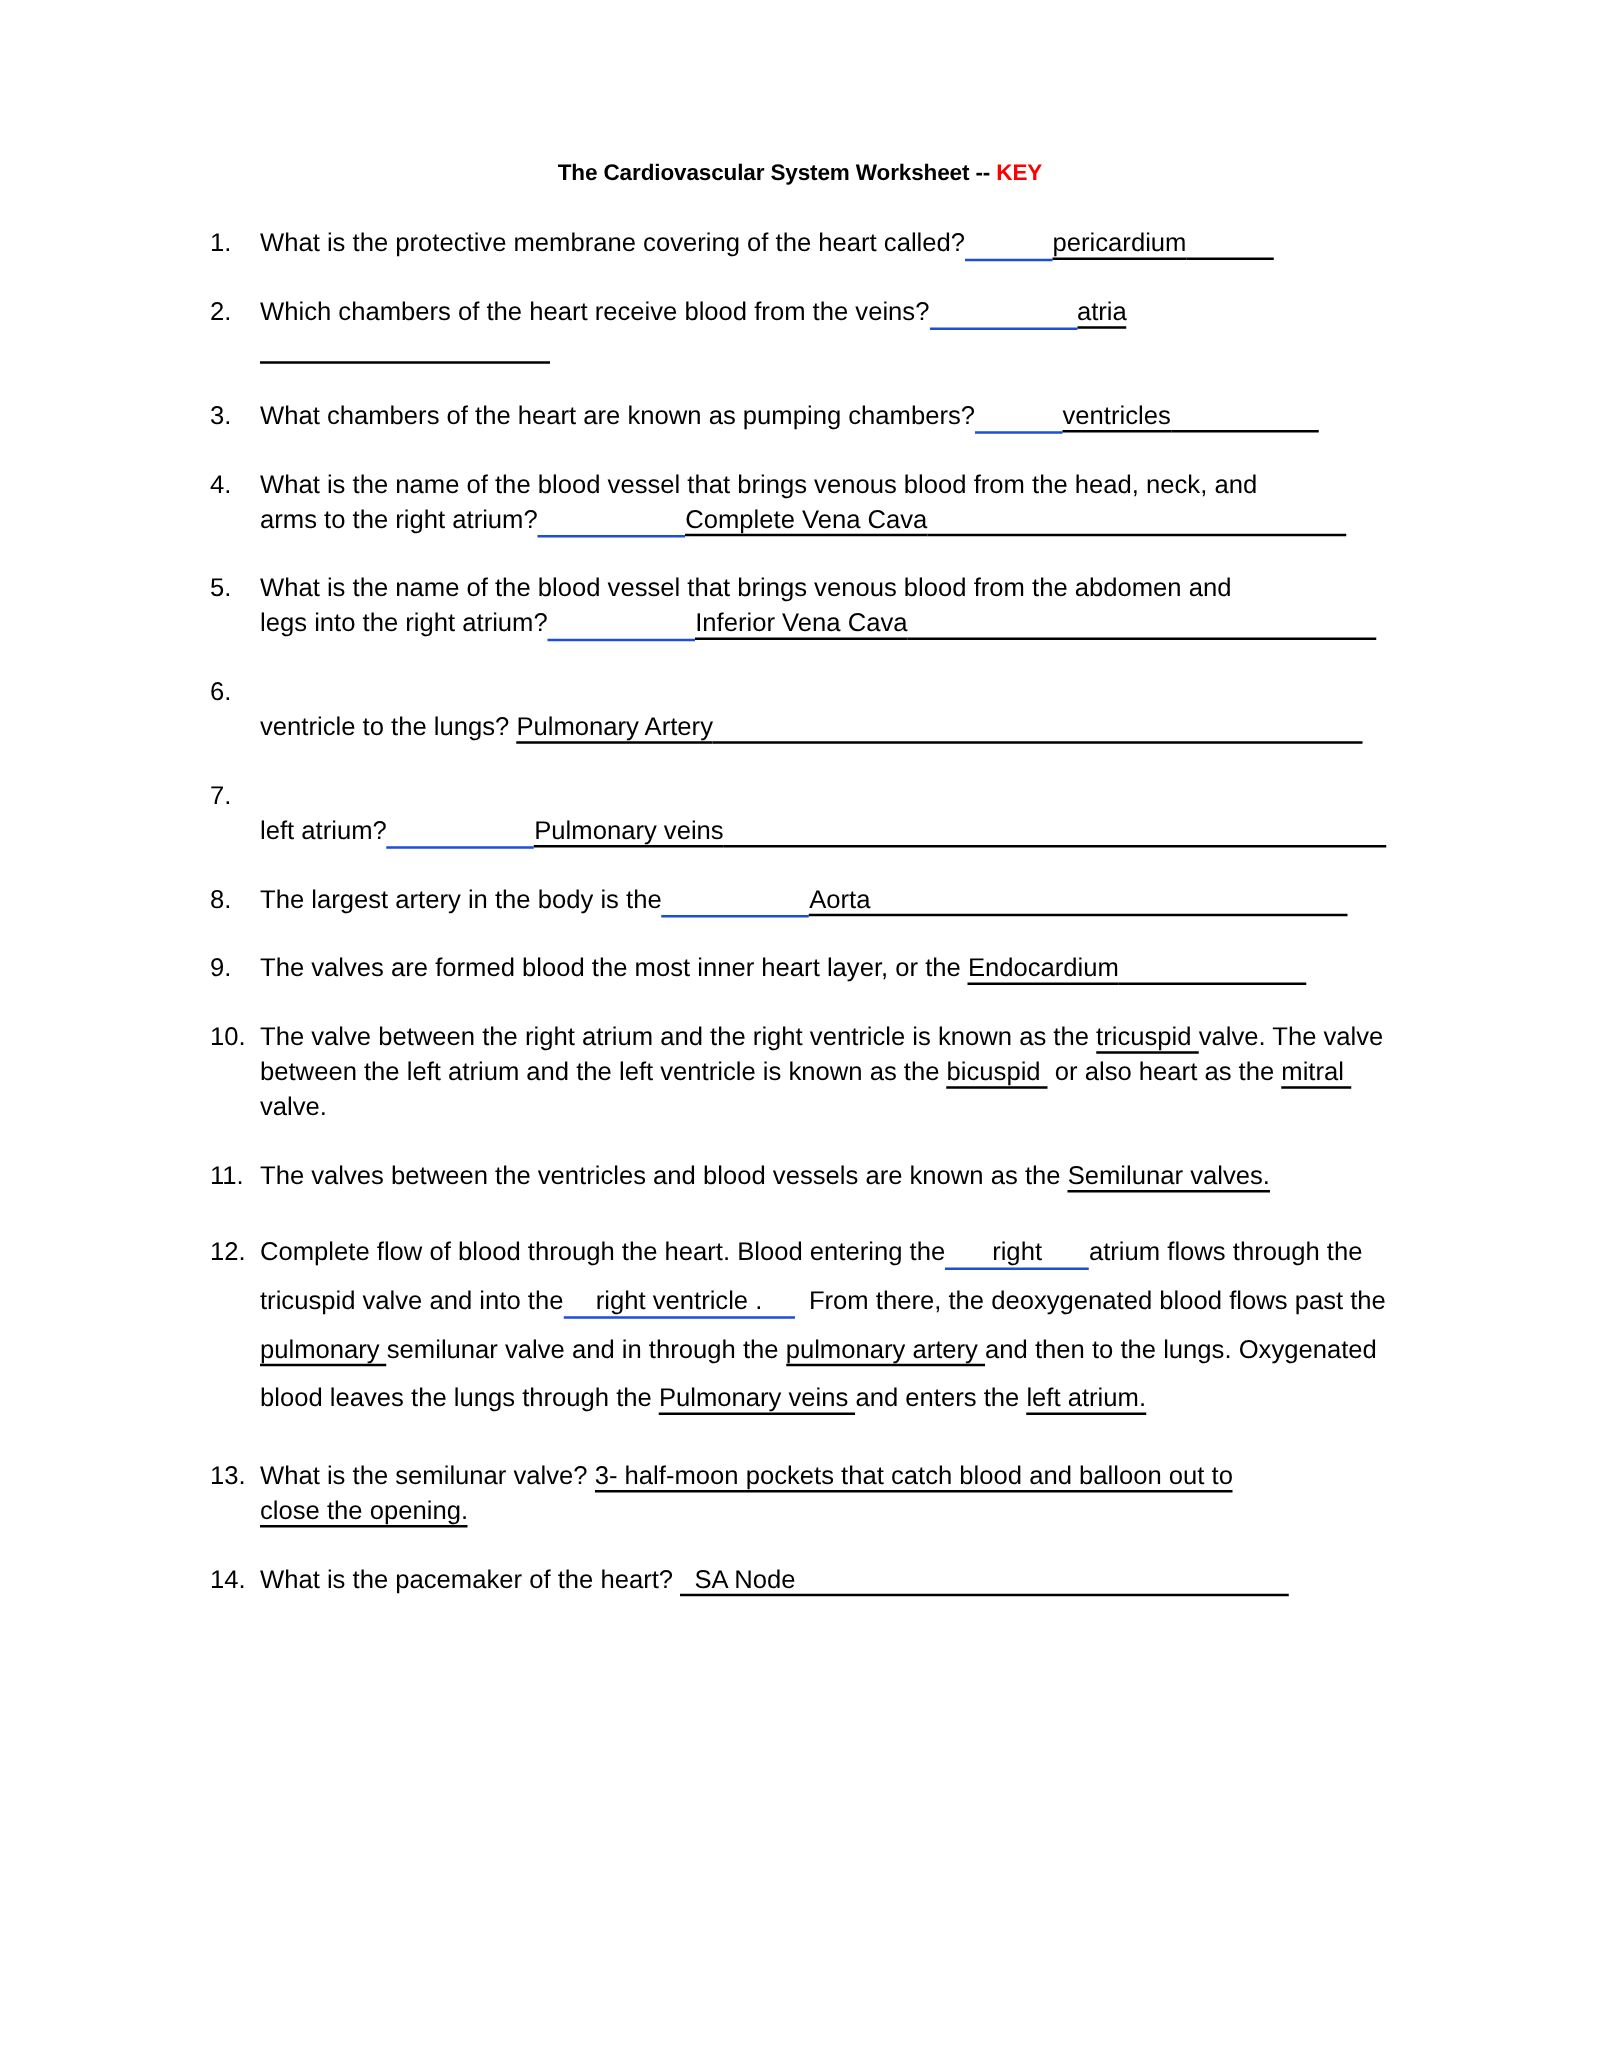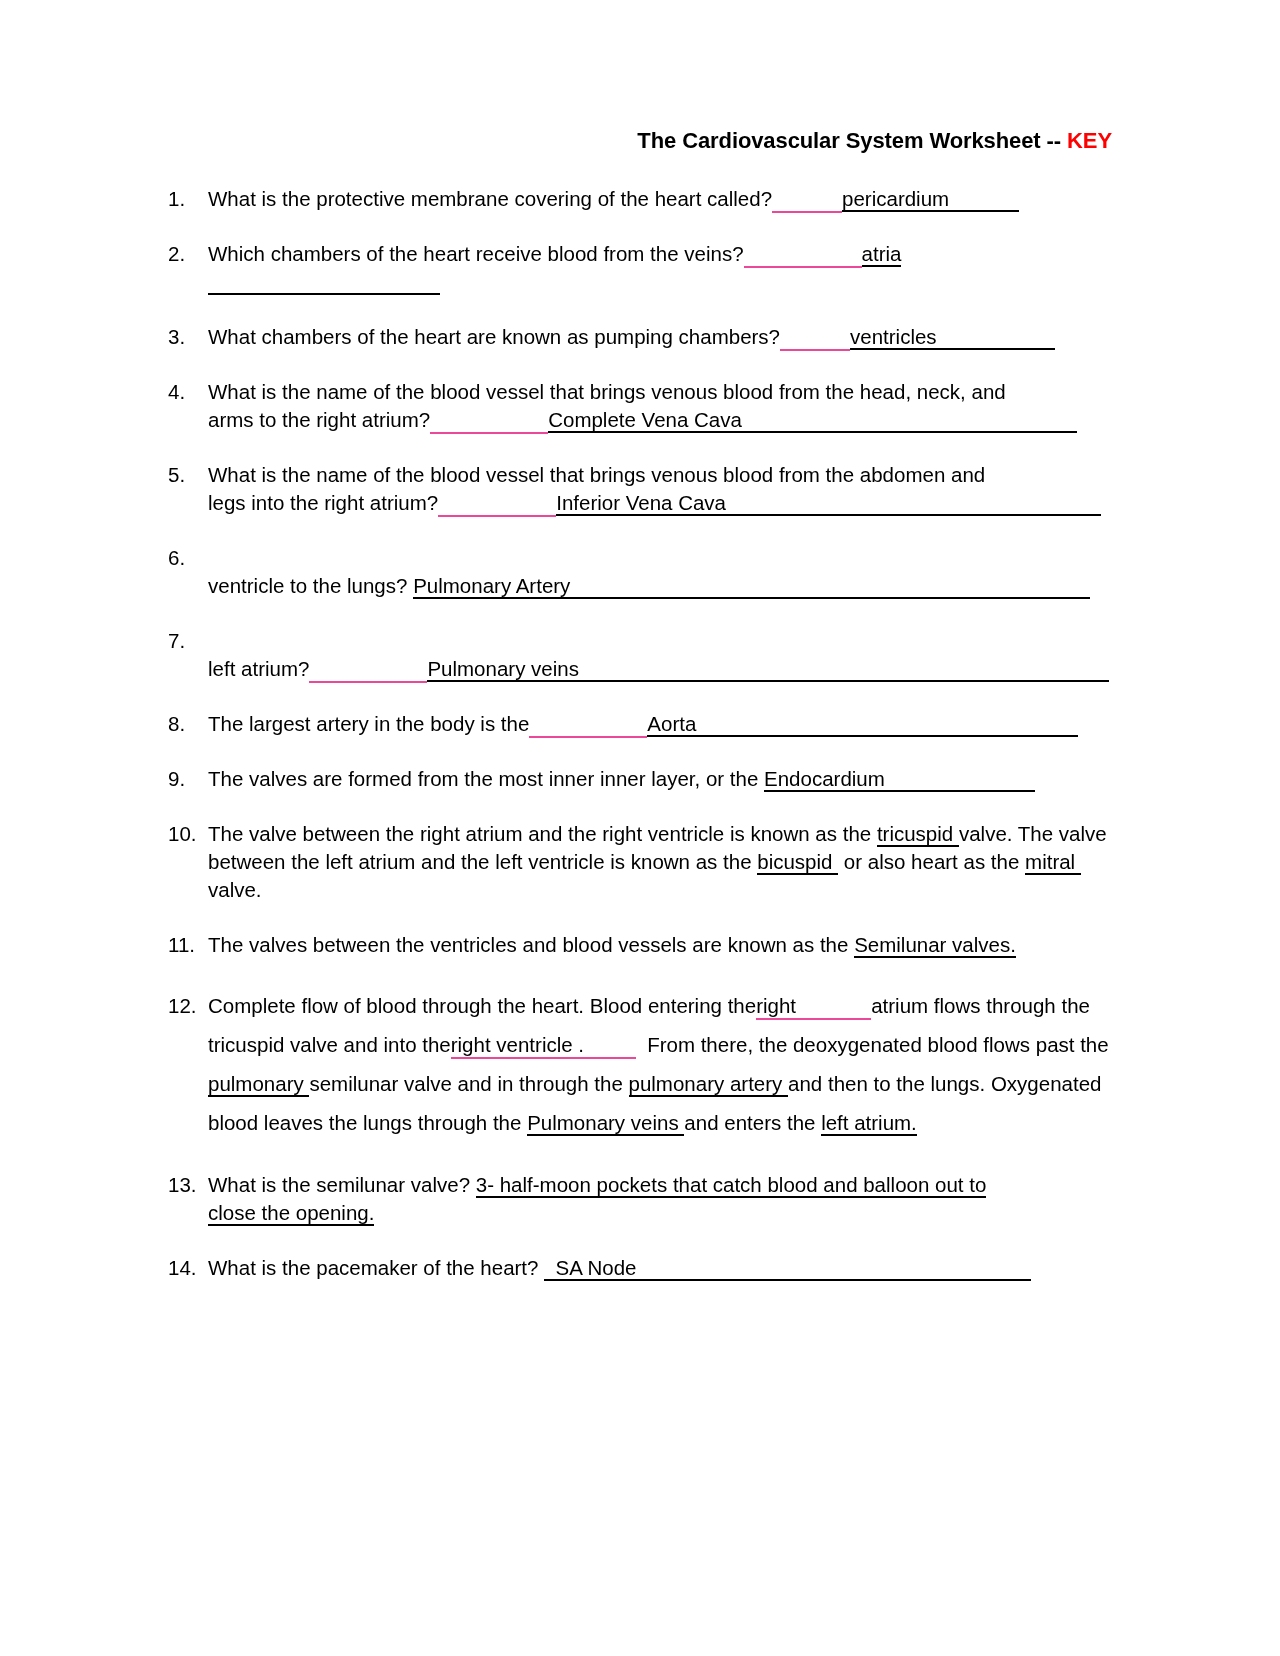--- a/index.html
+++ b/index.html
@@ -19,22 +19,22 @@
     position: relative;
     width: 1280px;
     height: 1656px;
     background: #ffffff;
     box-sizing: border-box;
     padding: 128px 168px 0 168px;
   }
 
   
   .doc-title {
-    text-align: right;
-    font-size: 22px;
+    text-align: center;
+    font-size: 18px;
     font-weight: bold;
     letter-spacing: -0.1px;
     margin: 0 0 31px 0;
     line-height: 1.2;
   }
   .doc-title .key-word {
     color: #ff0000;
   }
 
   
@@ -67,22 +67,23 @@
 
   
   .q-item.airy {
     line-height: 39px;
     margin-bottom: 29px;
   }
 
   
   
   .blank {
-    border-bottom: 2px solid #ec4899;
+    border-bottom: 2px solid #1d4ed8;
     display: inline-block;
+    text-align: center;
     vertical-align: baseline;
     white-space: pre;
     line-height: 24px;
   }
   
   .ans {
     border-bottom: 2px solid #000000;
     display: inline-block;
     line-height: 23px;
     white-space: pre;
@@ -144,21 +145,21 @@
       <span class="q-body"><br><span>left atrium?</span><span class="blank w-m">&nbsp;</span><span class="ans">Pulmonary veins</span><span class="rule-fill" style="width:530px">&nbsp;</span></span>
     </li>
 
     <li class="q-item">
       <span class="q-num">8.</span>
       <span class="q-body"><span>The largest artery in the body is the</span><span class="blank w-m">&nbsp;</span><span class="ans">Aorta</span><span class="rule-fill" style="width:382px">&nbsp;</span></span>
     </li>
 
     <li class="q-item">
       <span class="q-num">9.</span>
-      <span class="q-body"><span>The valves are formed from the most inner inner layer, or the</span>&nbsp;<span class="ans">Endocardium</span><span class="rule-fill" style="width:150px">&nbsp;</span></span>
+      <span class="q-body"><span>The valves are formed blood the most inner heart layer, or the</span>&nbsp;<span class="ans">Endocardium</span><span class="rule-fill" style="width:150px">&nbsp;</span></span>
     </li>
 
     <li class="q-item">
       <span class="q-num wide">10.</span>
       <span class="q-body"><span>The valve between the right atrium and the right ventricle is known as the </span><span class="ans">tricuspid </span><span>valve. The valve between the left atrium and the left ventricle is known as the </span><span class="ans">bicuspid </span><span> or also heart as the </span><span class="ans">mitral </span><span>valve.</span></span>
     </li>
 
     <li class="q-item">
       <span class="q-num wide">11.</span>
       <span class="q-body"><span>The valves between the ventricles and blood vessels are known as the </span><span class="ans">Semilunar valves.</span></span>

